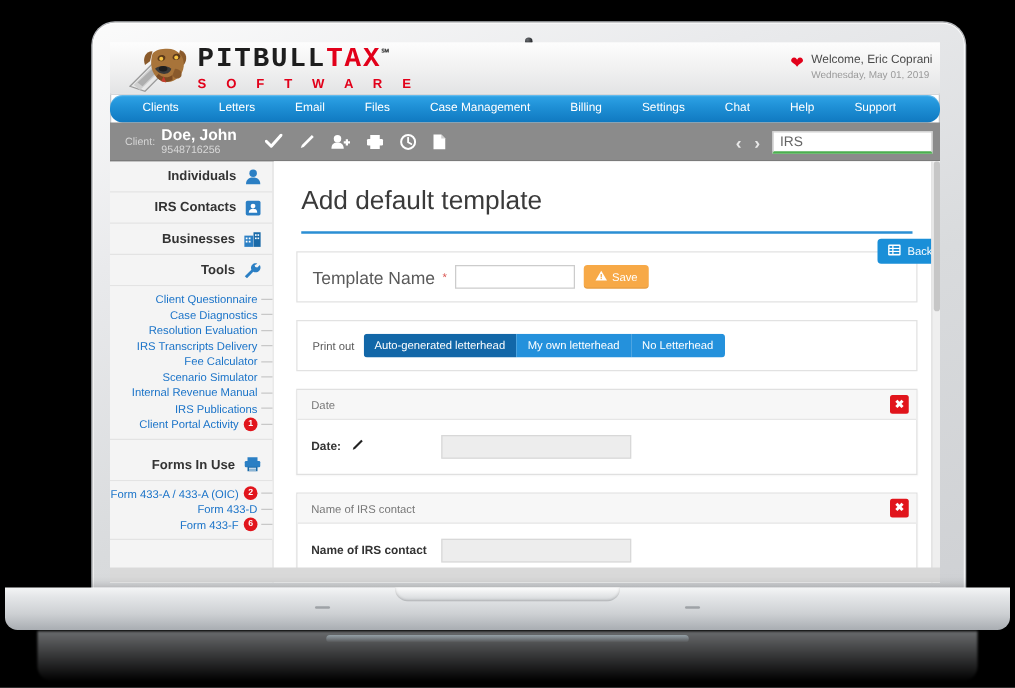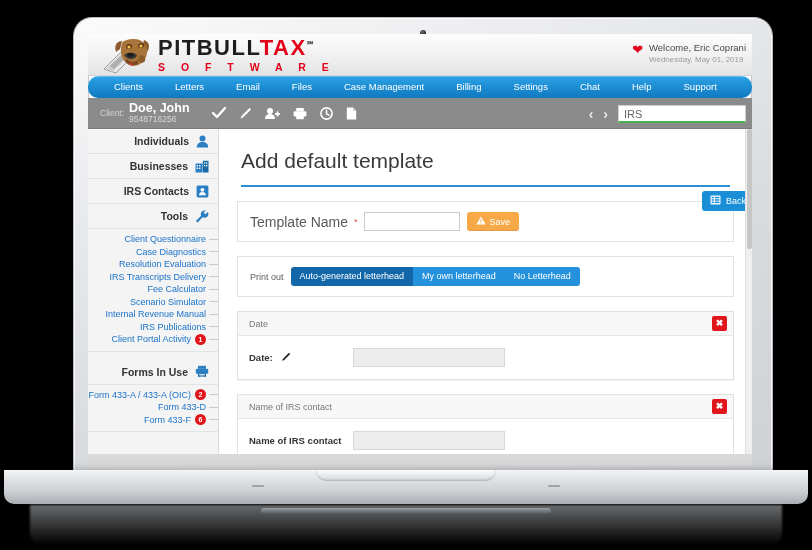--- a/index.html
+++ b/index.html
@@ -66,21 +66,21 @@
   
   .app-header {
     position: relative; height: 42px;
     background: linear-gradient(180deg, #fdfdfd 0%, #f0f0f0 55%, #e3e4e5 100%);
     border-bottom: 1px solid #d6d7d9;
   }
   .logo-wrap { position: absolute; left: 12px; top: 0px; display: flex; align-items: center; height: 42px; }
   .dog-logo { position: relative; width: 56px; height: 40px; }
   .dog-logo svg { display: block; }
   .logo-text { margin-left: 2px; line-height: 1; }
-  .logo-line1 { font-size: 22px; font-weight: bold; letter-spacing: 1.5px; color: #1d1d1d; font-family: Liberation Sans, sans-serif; }
+  .logo-line1 { font-size: 22px; font-weight: bold; letter-spacing: 1.5px; color: #1d1d1d; font-family: Liberation Mono, monospace; }
   .logo-line1 .tax { color: #e2001a; }
   .logo-line1 .tm { font-size: 8px; vertical-align: super; color: #444; letter-spacing: 0; }
   .logo-line2 { font-size: 10.5px; font-weight: bold; letter-spacing: 6.5px; color: #e2001a; margin-top: 3px; }
   .welcome-box { position: absolute; right: 6px; top: 8px; display: flex; align-items: flex-start; gap: 6px; }
   .heart-icon { color: #e2001a; font-size: 13px; line-height: 13px; margin-top: 1px; }
   .welcome-lines { text-align: left; }
   .welcome-name { font-size: 9.5px; color: #4a4a4a; white-space: nowrap; }
   .welcome-date { font-size: 8px; color: #9a9a9a; white-space: nowrap; margin-top: 2px; }
 
   
@@ -329,47 +329,47 @@
         <div class="side-row">
           <span>Individuals</span>
           <span class="sicon">
             <svg width="13" height="13" viewBox="0 0 13 13">
                 <circle cx="6.5" cy="3.6" r="3" fill="#2b7fc4"></circle>
                 <path d="M0.8 12.4 C0.8 8.4 3.4 7 6.5 7 C9.6 7 12.2 8.4 12.2 12.4 Z" fill="#2b7fc4"></path>
               </svg>
           </span>
         </div>
         <div class="side-row">
+          <span>IRS Contacts</span>
+          <span class="sicon">
+            <svg width="13" height="13" viewBox="0 0 13 13">
+                <rect x="0.6" y="0.6" width="11.8" height="11.8" rx="1.4" fill="#2b7fc4"></rect>
+                <circle cx="6.4" cy="4.8" r="1.9" fill="#fff"></circle>
+                <path d="M3 10.2 C3 7.8 4.6 7 6.4 7 C8.2 7 9.8 7.8 9.8 10.2 Z" fill="#fff"></path>
+              </svg>
+          </span>
+        </div>
+        <div class="side-row">
           <span>Businesses</span>
           <span class="sicon">
             <svg width="14" height="13" viewBox="0 0 14 13">
                 <rect x="0.5" y="3.5" width="7" height="9" fill="#2b7fc4"></rect>
                 <rect x="7.8" y="0.8" width="5.7" height="11.7" fill="#1a6aa8"></rect>
                 <rect x="1.6" y="5" width="1.4" height="1.4" fill="#fff"></rect>
                 <rect x="4" y="5" width="1.4" height="1.4" fill="#fff"></rect>
                 <rect x="1.6" y="7.6" width="1.4" height="1.4" fill="#fff"></rect>
                 <rect x="4" y="7.6" width="1.4" height="1.4" fill="#fff"></rect>
                 <rect x="9" y="2.4" width="1.3" height="1.3" fill="#fff"></rect>
                 <rect x="11" y="2.4" width="1.3" height="1.3" fill="#fff"></rect>
                 <rect x="9" y="5" width="1.3" height="1.3" fill="#fff"></rect>
                 <rect x="11" y="5" width="1.3" height="1.3" fill="#fff"></rect>
               </svg>
           </span>
         </div>
         <div class="side-row">
-          <span>IRS Contacts</span>
-          <span class="sicon">
-            <svg width="13" height="13" viewBox="0 0 13 13">
-                <rect x="0.6" y="0.6" width="11.8" height="11.8" rx="1.4" fill="#2b7fc4"></rect>
-                <circle cx="6.4" cy="4.8" r="1.9" fill="#fff"></circle>
-                <path d="M3 10.2 C3 7.8 4.6 7 6.4 7 C8.2 7 9.8 7.8 9.8 10.2 Z" fill="#fff"></path>
-              </svg>
-          </span>
-        </div>
-        <div class="side-row">
           <span>Tools</span>
           <span class="sicon">
             <svg width="14" height="13" viewBox="0 0 14 13">
                 <path d="M9.6 0.6 C7.4 0.6 5.8 2.3 5.8 4.4 C5.8 4.9 5.9 5.4 6.1 5.8 L0.8 11 L2.6 12.6 L7.6 7.3 C8.2 7.6 8.9 7.7 9.6 7.7 C11.8 7.7 13.4 6 13.4 3.9 C13.4 3.2 13.2 2.6 12.9 2 L10.8 4 L9.2 3.6 L8.7 2.1 L10.8 0.9 C10.4 0.7 10 0.6 9.6 0.6 Z" fill="#2b7fc4"></path>
               </svg>
           </span>
         </div>
 
         <div class="sub-links">
           <div class="sub-link">

